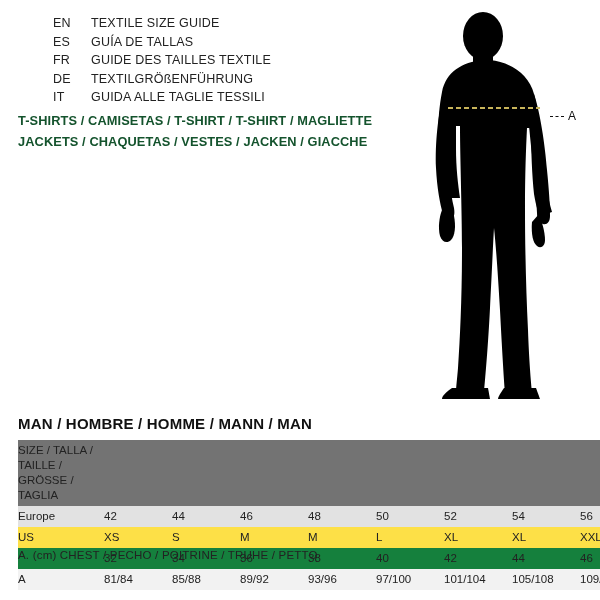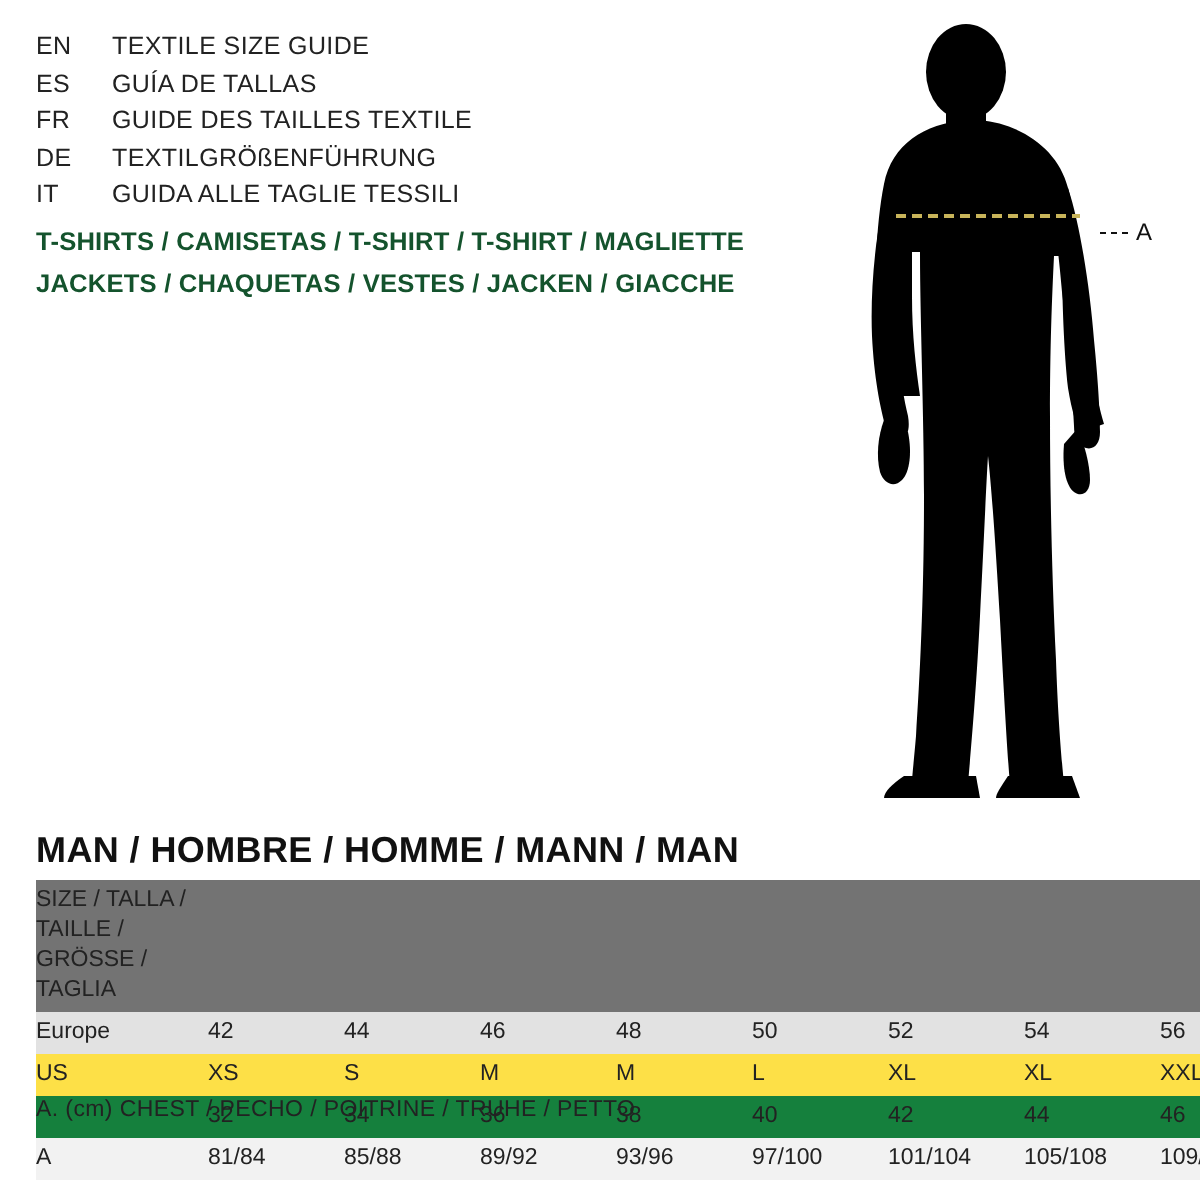--- a/index.html
+++ b/index.html
@@ -28,20 +28,21 @@
     left: 18px;
     top: 14px;
     width: 380px;
   }
   .lang-row {
     display: flex;
     align-items: baseline;
     line-height: 18.5px;
     font-size: 12.5px;
     letter-spacing: 0.2px;
+    margin-left: 35px;
   }
   .lang-code {
     width: 38px;
     flex: 0 0 38px;
     color: #222;
   }
   .lang-text {
     flex: 1 1 auto;
     color: #222;
   }
@@ -86,21 +87,21 @@
     top: 108px;
     width: 14px;
     border-top: 1.5px dashed #111;
   }
 
   
   .man-heading {
     position: absolute;
     left: 18px;
     top: 415px;
-    font-size: 18px;
+    font-size: 15px;
     font-weight: bold;
     letter-spacing: 0.2px;
     color: #111;
   }
 
   
   .table-wrap {
     position: absolute;
     left: 18px;
     top: 440px;

